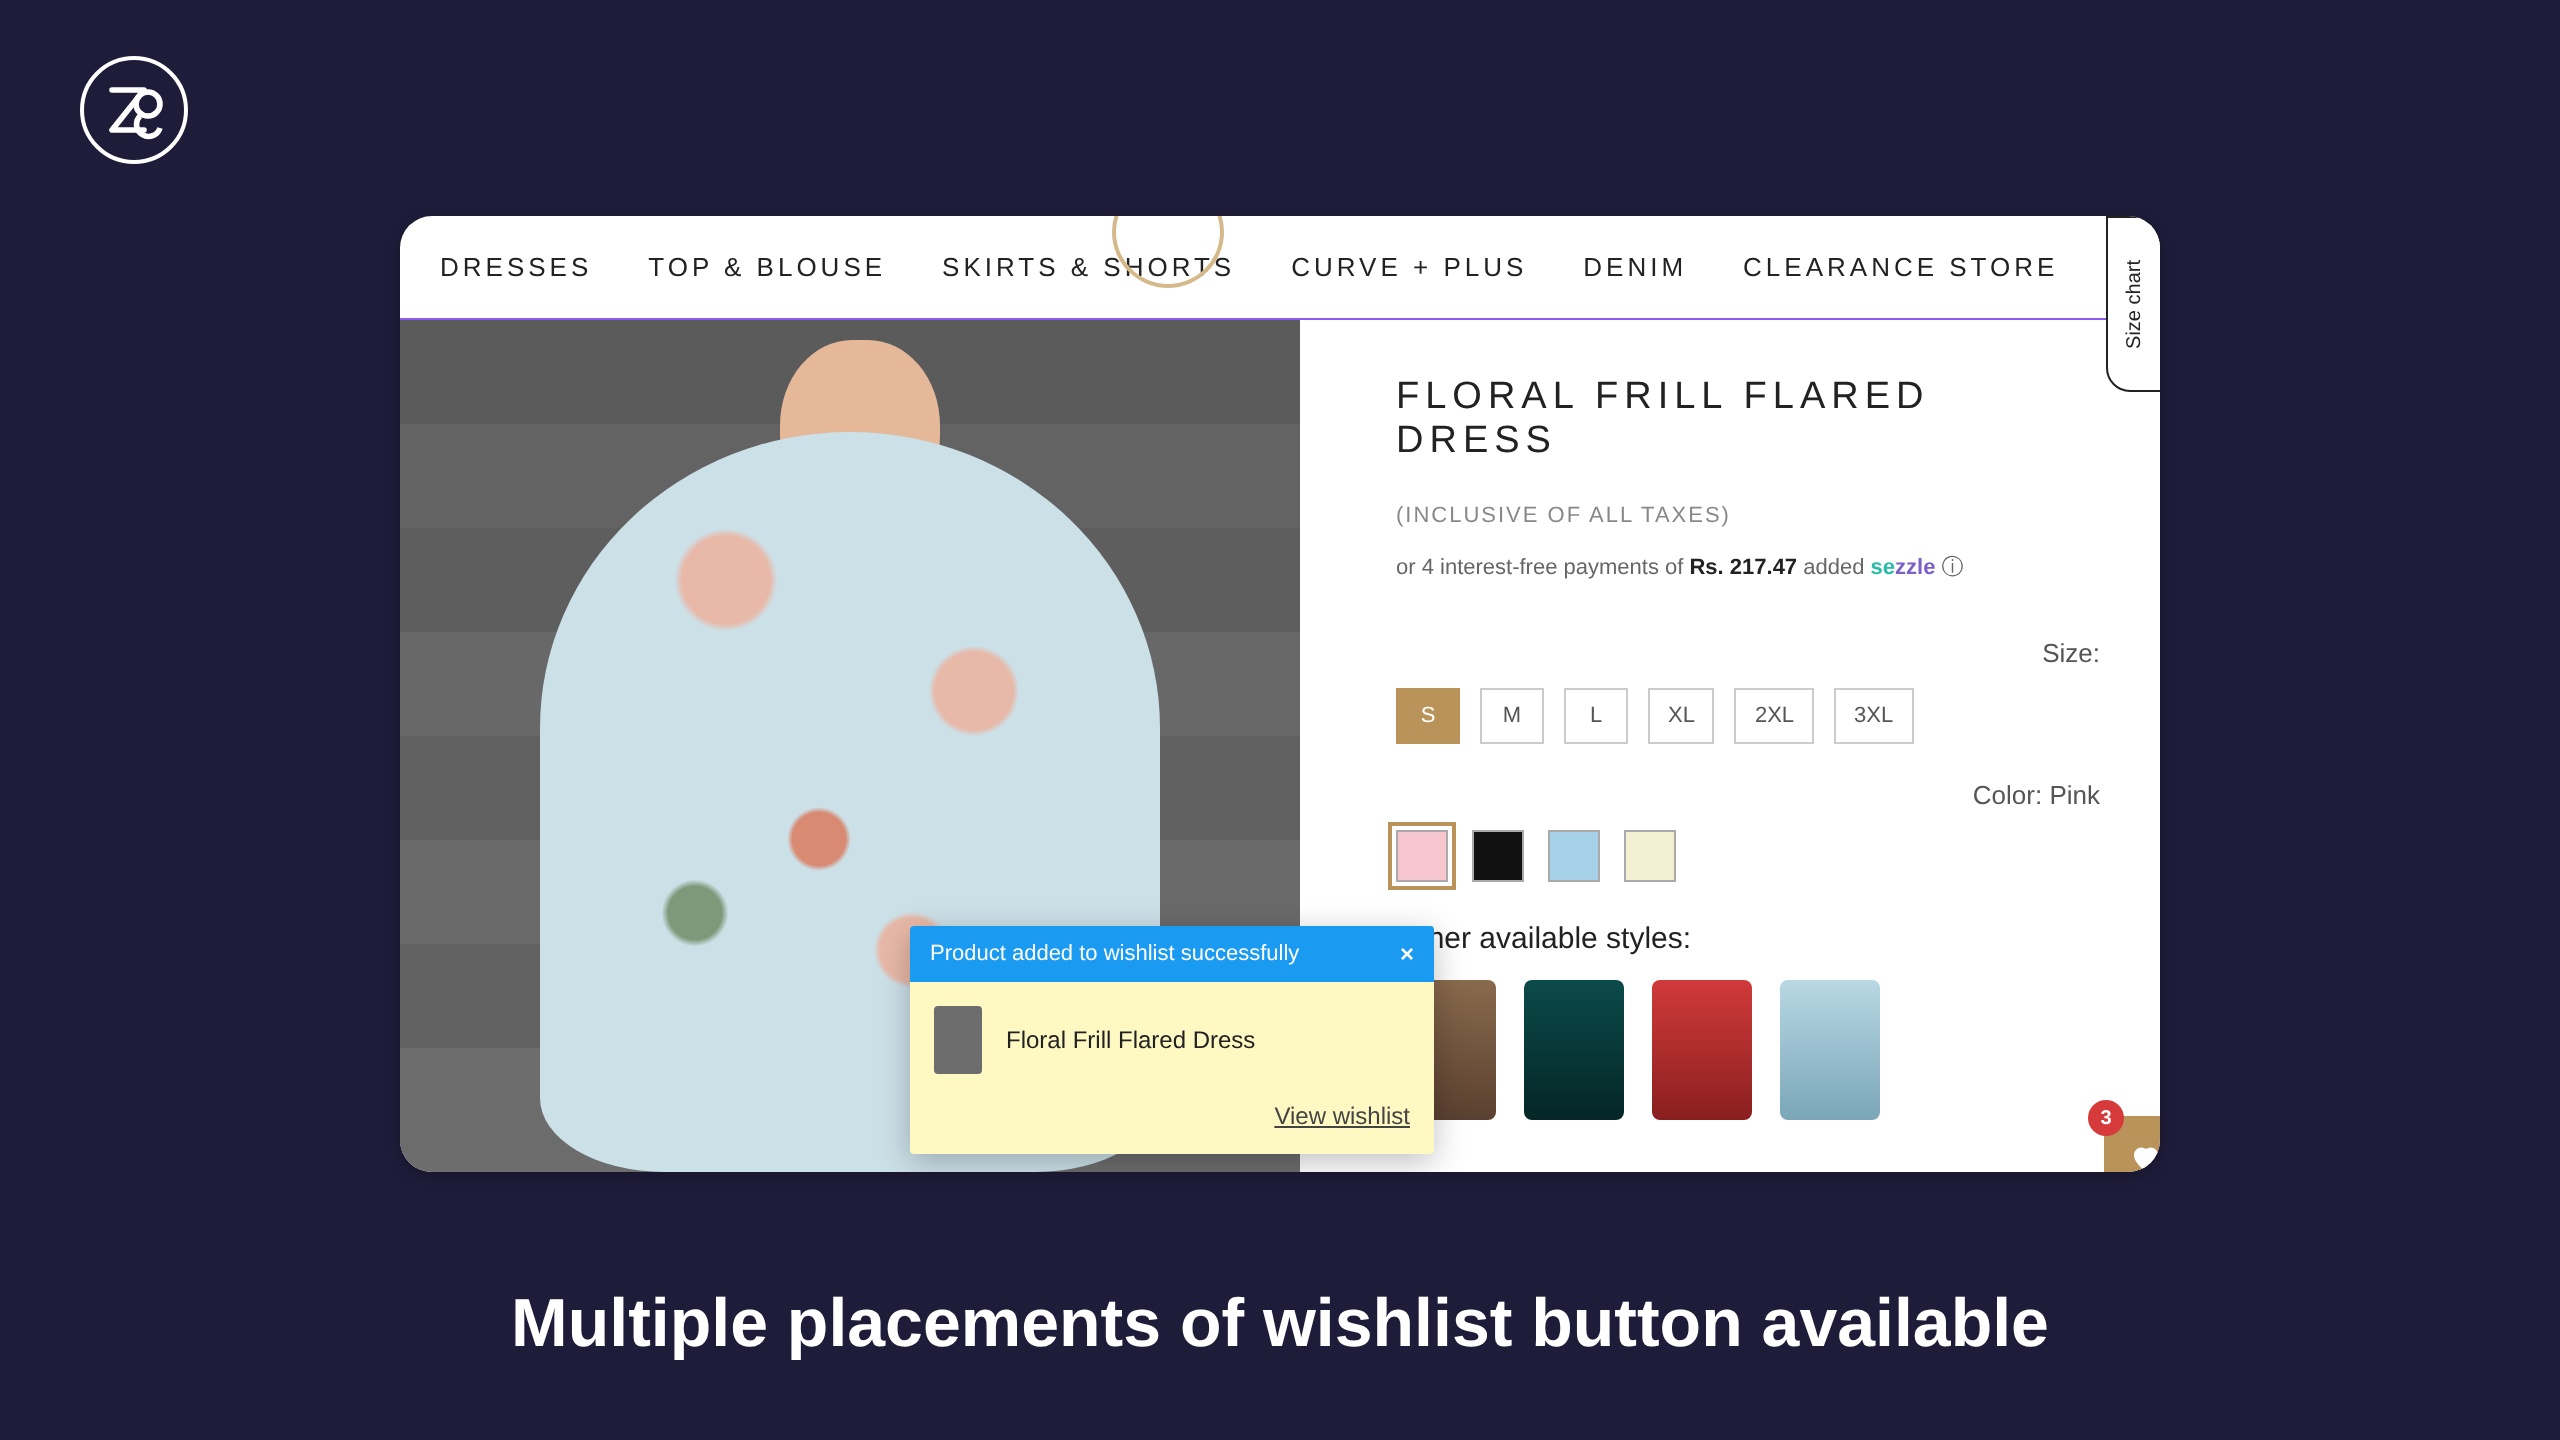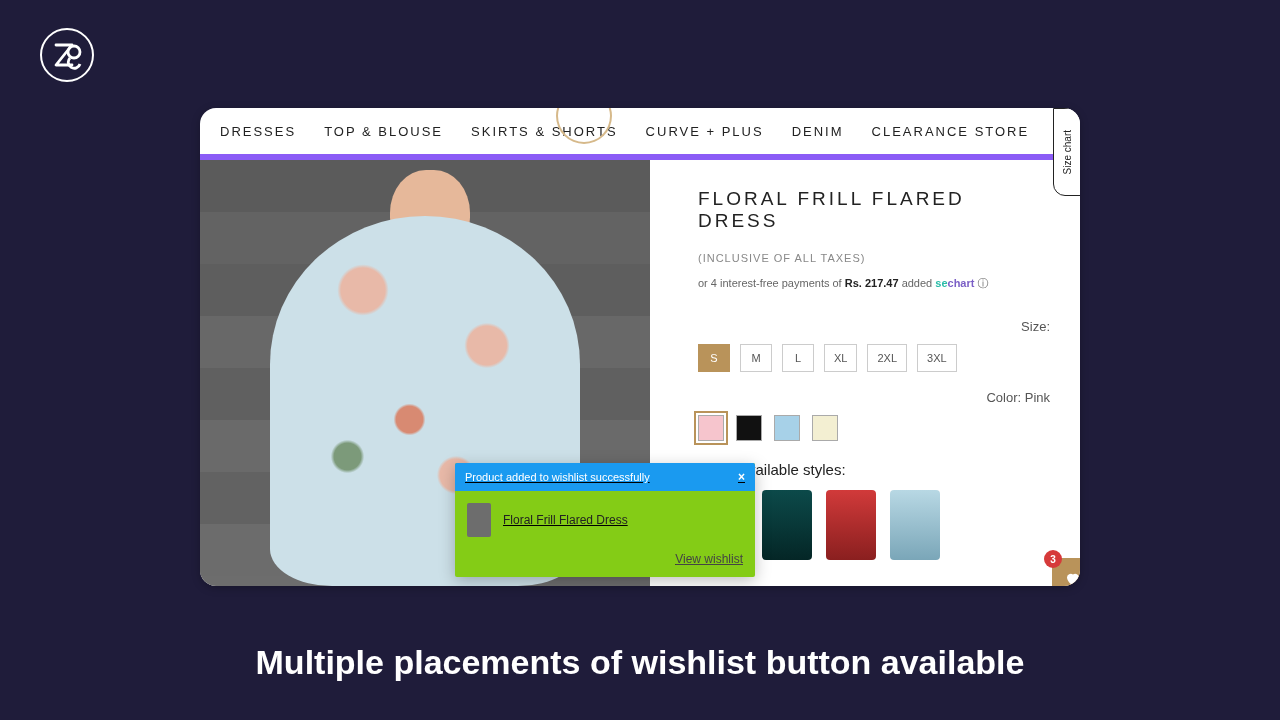--- a/index.html
+++ b/index.html
@@ -36,21 +36,21 @@
     height: 478px;
     background: #fff;
     border-radius: 16px;
     overflow: hidden;
     box-shadow: 0 2px 8px rgba(0,0,0,.25);
   }
 
   
   .nav {
     height: 52px;
-    border-bottom: 6px solid #8b5cf6;
+    border-bottom: 1px solid #8b5cf6;
     display: flex;
     align-items: center;
     padding: 0 6px;
     font-size: 13px;
     letter-spacing: 2px;
     color: #222;
     position: relative;
   }
   .nav-item { padding: 0 14px; cursor: pointer; white-space: nowrap; }
   .nav-logo-arc {
@@ -169,27 +169,26 @@
   .t1 { background: linear-gradient(#8a6a4d,#5a4030); }
   .t2 { background: linear-gradient(#0c4a4a,#042626); }
   .t3 { background: linear-gradient(#d13a3a,#8a1f1f); }
   .t4 { background: linear-gradient(#b8d8e4,#7aa6b8); }
 
   
   .toast {
     position: absolute;
     left: 255px;
     top: 355px;
-    width: 300px;
-    background: #84cc16;
+    width: 262px;
+    background: #fef9c3;
     box-shadow: 0 4px 16px rgba(0,0,0,.25);
     z-index: 20;
     border-radius: 2px;
     overflow: hidden;
-    text-decoration: underline;
   }
   .toast-hdr {
     background: #1a9af0;
     color: #fff;
     font-size: 11px;
     padding: 7px 10px;
     display: flex;
     justify-content: space-between;
     align-items: center;
   }
@@ -314,21 +313,21 @@
     <div class="product-info">
       <div class="title">FLORAL FRILL FLARED DRESS</div>
 
       <div class="tax-note">(INCLUSIVE OF ALL TAXES)</div>
 
       <div class="sezzle-row">
         <span>or 4 interest-free payments of </span>
         <span class="sezzle-amt">Rs. 217.47</span>
         <span> added </span>
         <span class="sezzle-brand">
-          <span>se</span><span>chart</span>
+          <span>se</span><span>zzle</span>
         </span>
         <span> ⓘ</span>
       </div>
 
       <div class="field-label">Size:</div>
       <div class="size-row">
         <div class="size-opt selected">S</div>
         <div class="size-opt">M</div>
         <div class="size-opt">L</div>
         <div class="size-opt">XL</div>

